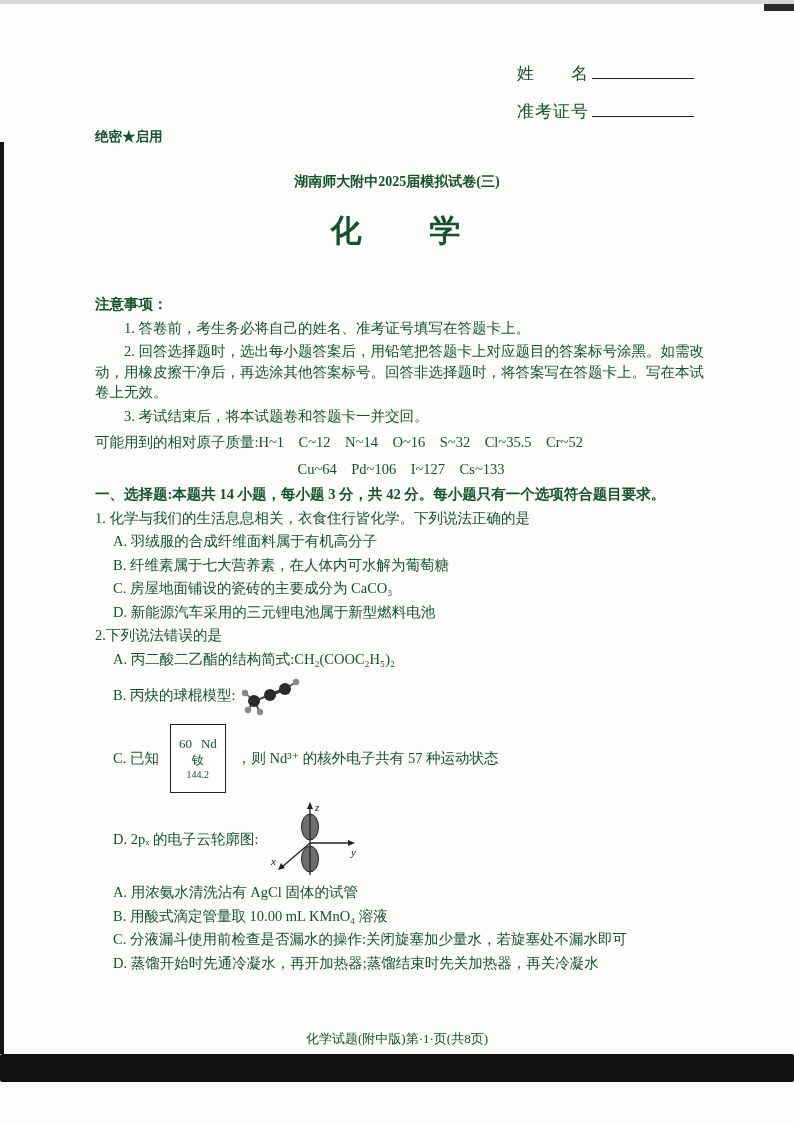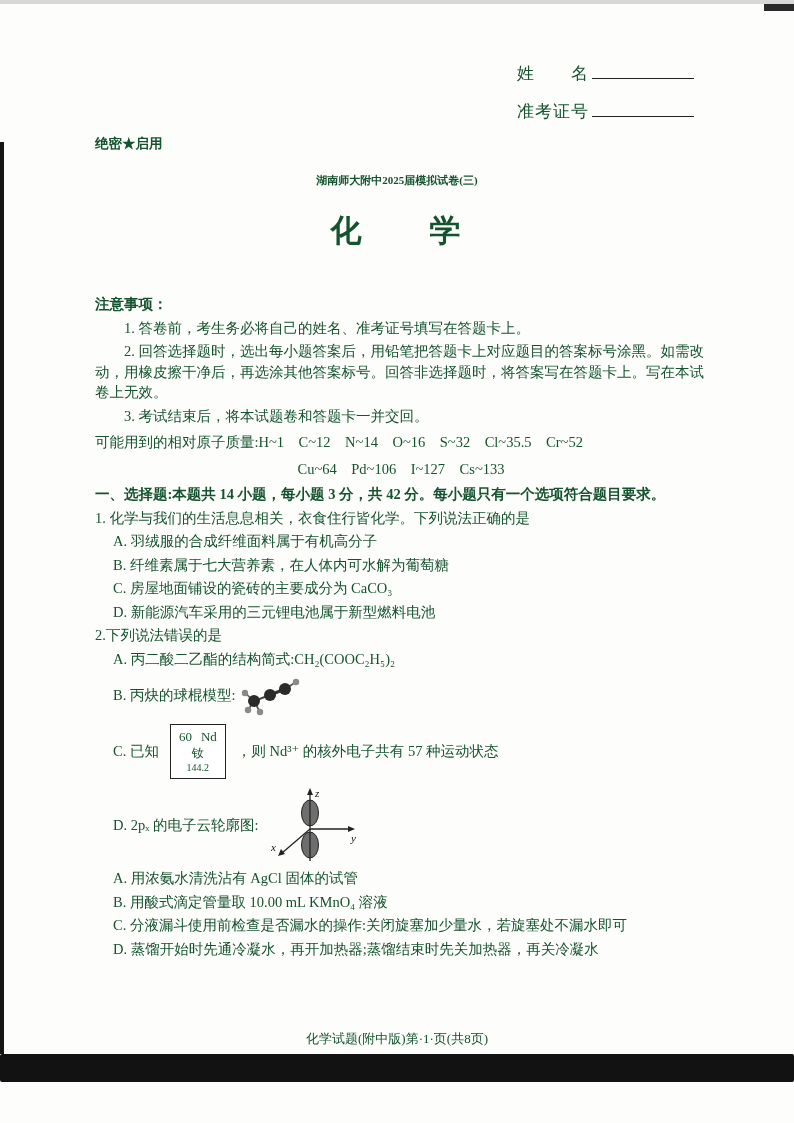--- a/index.html
+++ b/index.html
@@ -15,41 +15,41 @@
   
   .scan-edge-left{position:absolute;left:0;top:138px;width:4px;height:912px;background:#151515;}
   .scan-edge-bottom{position:absolute;left:0;top:1050px;width:794px;height:28px;background:#121212;border-radius:2px;}
   .scan-corner{position:absolute;right:0;top:0;width:30px;height:7px;background:#2a2a2a;}
 
   
   .header-fields{position:absolute;top:58px;right:100px;}
   .hfield{margin-bottom:15px;font-size:17px;letter-spacing:1px;white-space:nowrap;}
   .hline{display:inline-block;width:102px;height:15px;border-bottom:1.6px solid #222;margin-left:3px;vertical-align:baseline;}
 
-  .secrecy{position:absolute;left:95px;top:131px;font-weight:bold;font-size:13.5px;}
-  .school-line{position:absolute;left:0;right:0;top:169px;text-align:center;font-weight:bold;font-size:11px;}
+  .secrecy{position:absolute;left:95px;top:124px;font-weight:bold;font-size:13.5px;}
+  .school-line{position:absolute;left:0;right:0;top:169px;text-align:center;font-weight:bold;font-size:14px;}
   .subject{position:absolute;left:0;right:1px;top:206px;text-align:center;font-weight:bold;font-size:31px;letter-spacing:2px;}
 
   .body-flow{position:absolute;left:95px;top:290px;width:612px;}
   .body-flow p{margin:0 0 3px 0;font-size:14.5px;line-height:20.5px;}
   .bold{font-weight:bold;}
   .notice{text-indent:2em;}
   .masses{margin-top:6px !important;}
   .centered{text-align:center;}
   .section{margin-top:5px !important;}
 
   .question{margin-top:2px;}
   .stem{margin-top:2px !important;}
   .opt{margin-left:18px !important;}
   .opt-img{display:flex;align-items:center;gap:5px;margin-left:18px !important;}
 
   
   .element-box{
     display:inline-block;border:1.6px solid #222;background:#fff;
-    padding:4px 8px;margin:3px 6px;text-align:center;
+    padding:11px 8px;margin:3px 6px;text-align:center;
     font-size:13px;line-height:1.3;vertical-align:middle;
   }
   .eb-row1 span{display:inline-block;}
   .eb-num{margin-right:9px;}
   .eb-name{display:block;font-size:12px;}
   .eb-mass{display:block;font-size:10px;}
 
   .molecule-svg{vertical-align:middle;}
   .orbital-svg{vertical-align:middle;}
 

